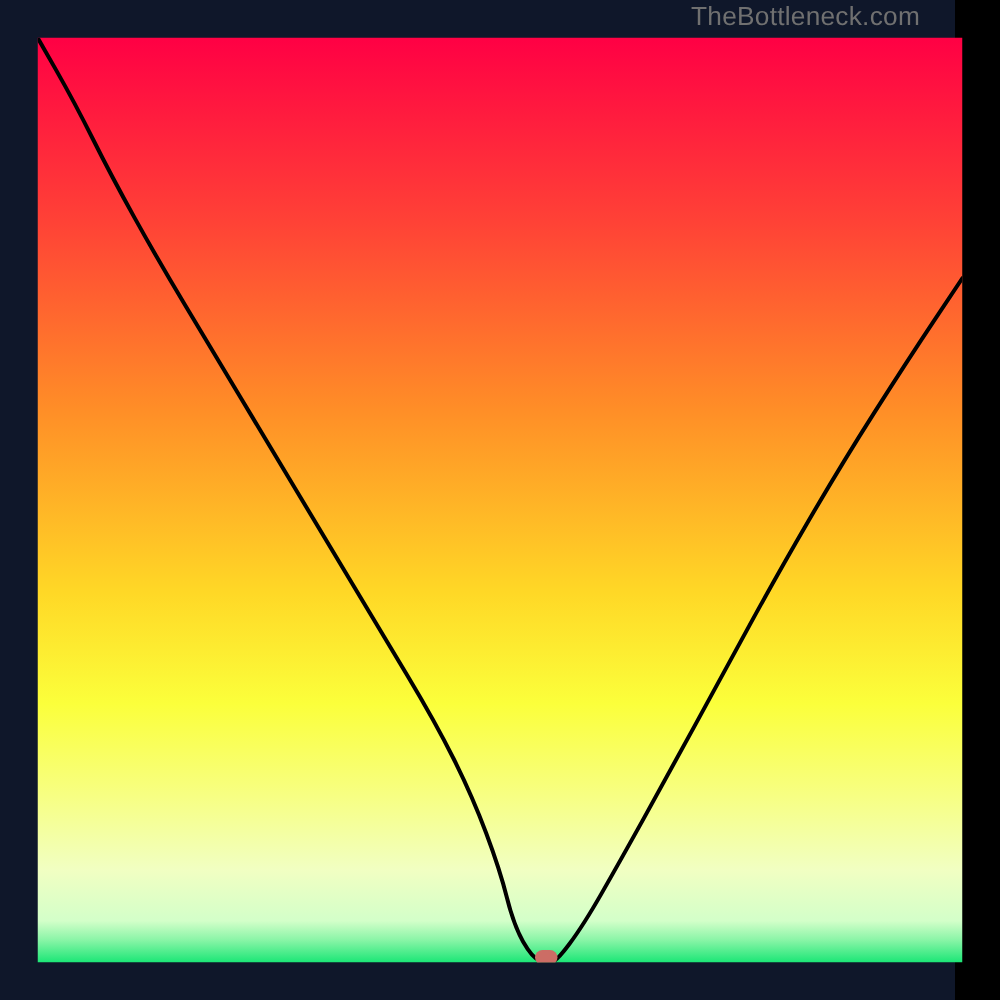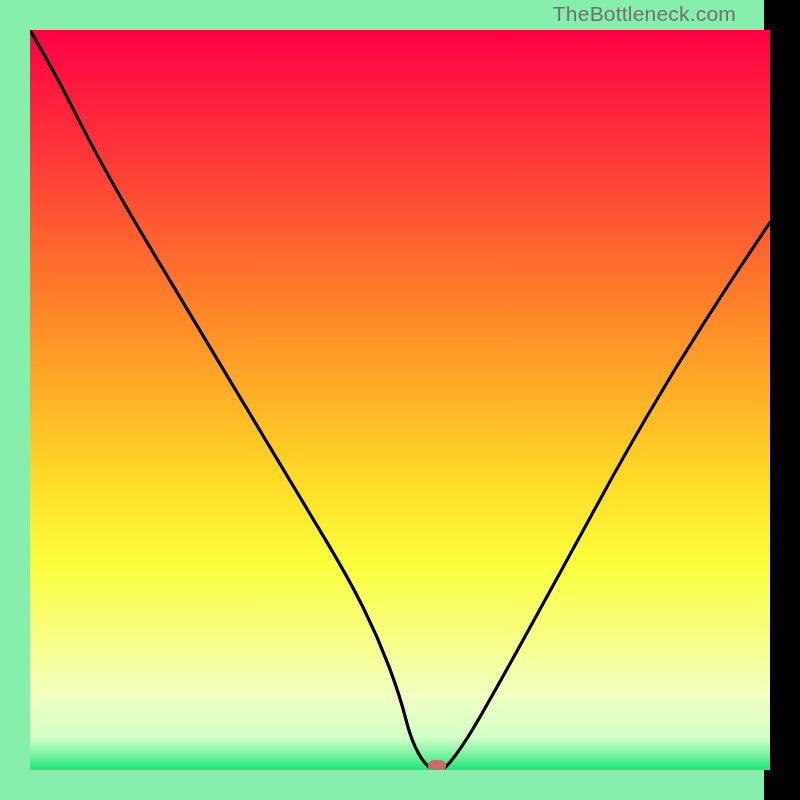--- a/index.html
+++ b/index.html
@@ -8,21 +8,21 @@
     width: 800px;
     height: 800px;
     background: #000;
     overflow: hidden;
     font-family: Arial, Helvetica, sans-serif;
   }
   .frame {
     position: relative;
     width: 764px;
     height: 800px;
-    background: #86efac;
+    background: #0f172a;
   }
   .watermark {
     position: absolute;
     top: 2px;
     right: 28px;
     color: #707070;
     font-size: 21px;
     font-weight: 500;
     letter-spacing: 0.2px;
     z-index: 5;

